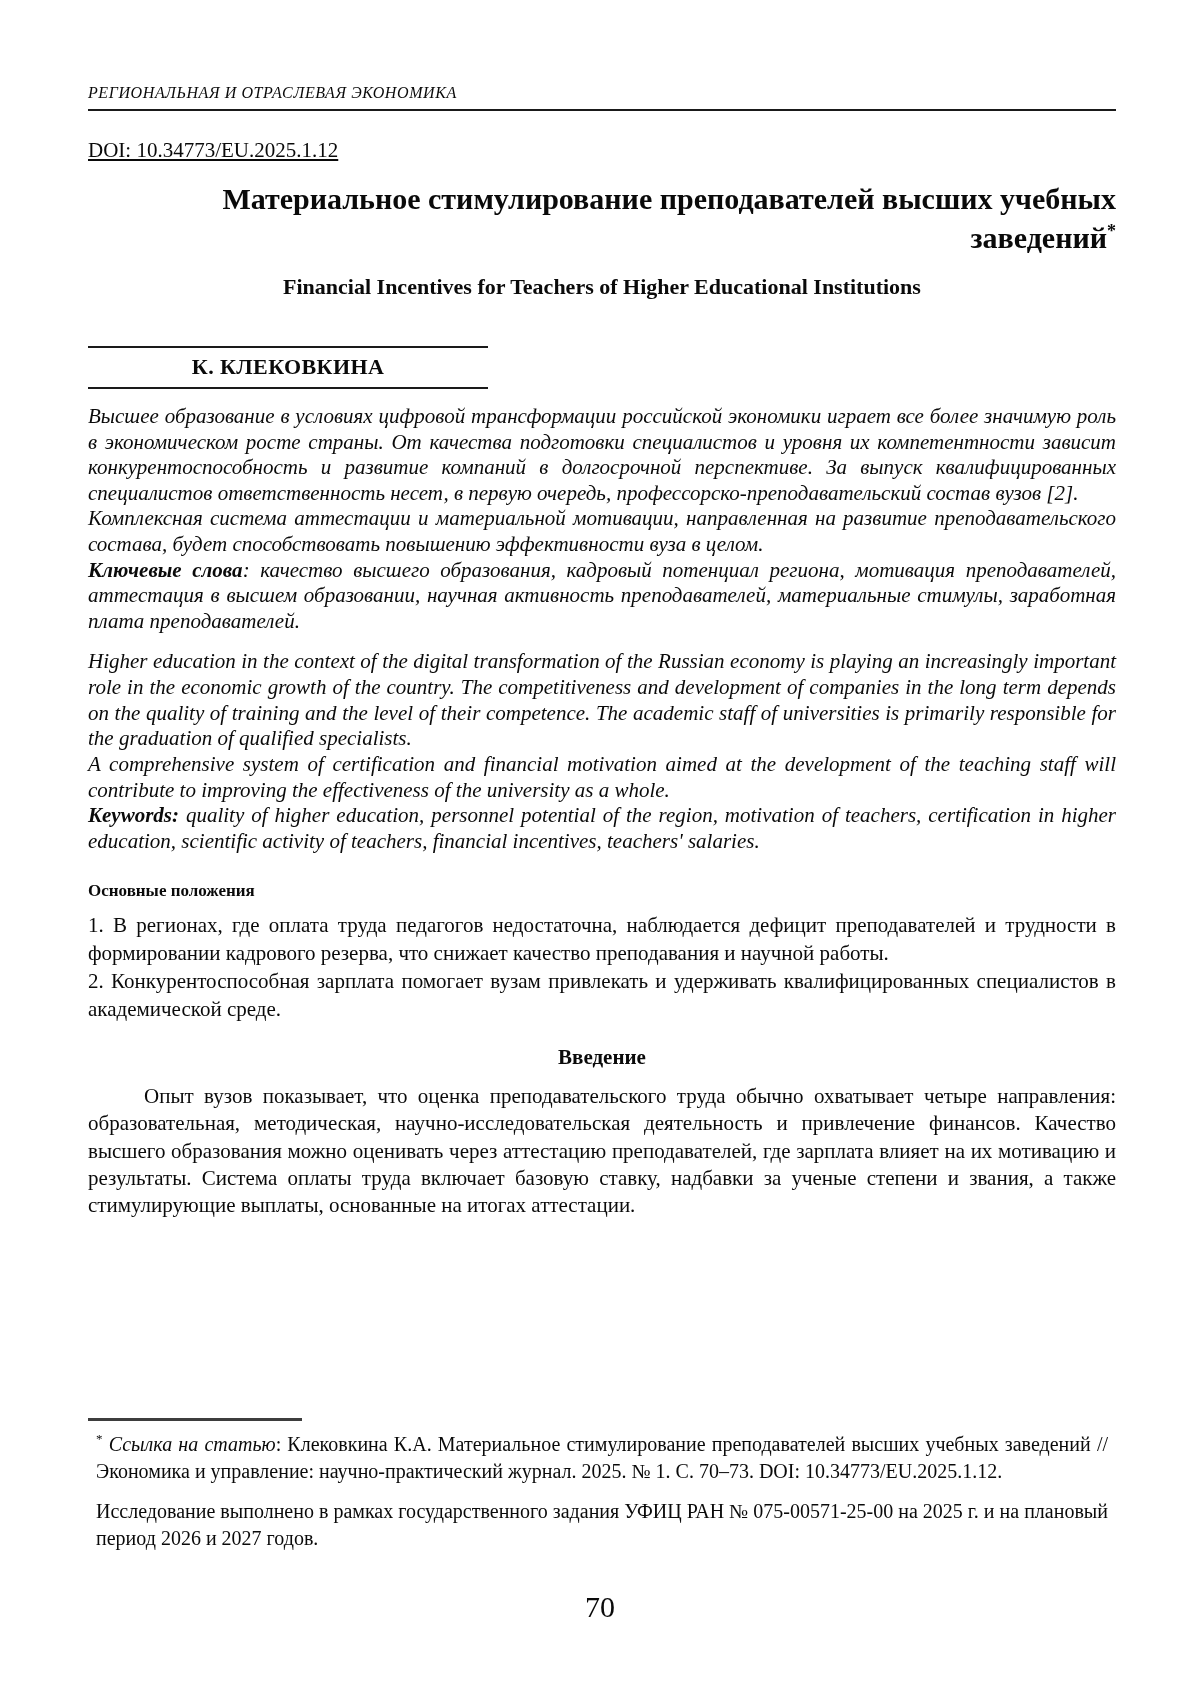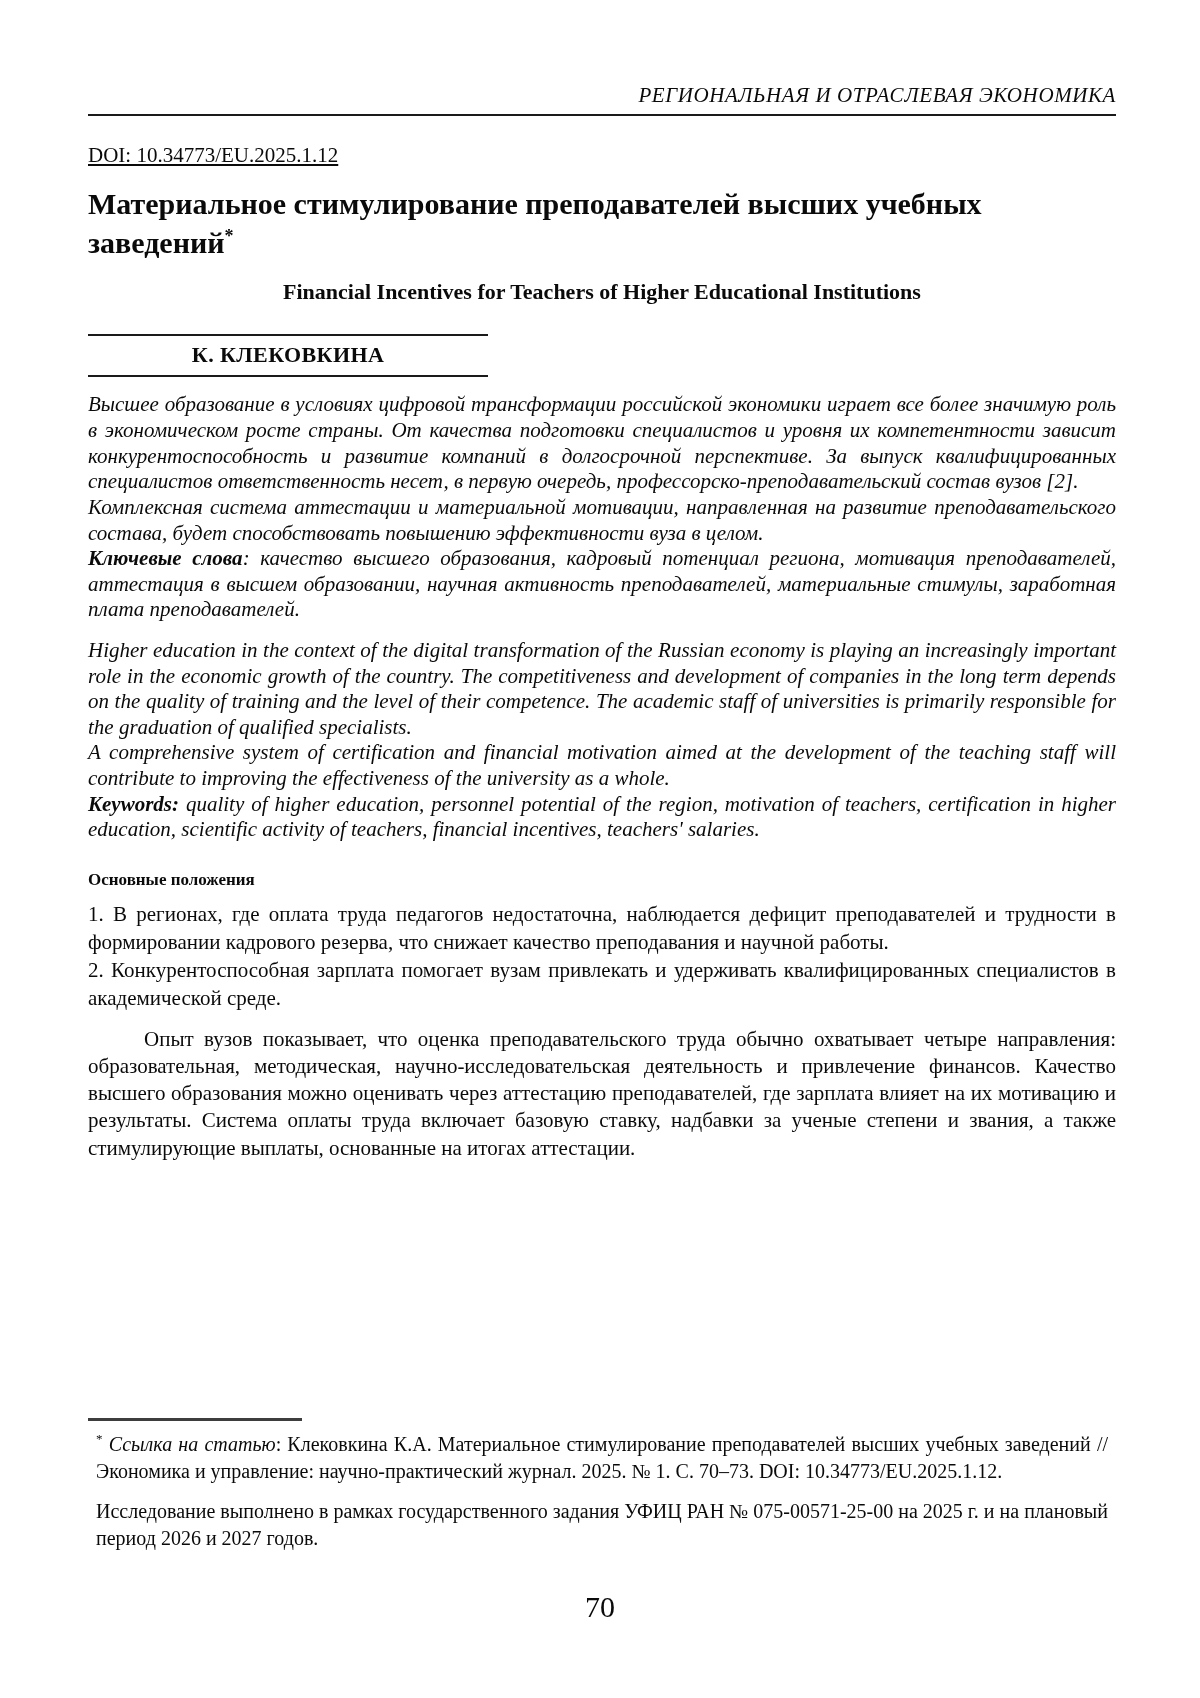--- a/index.html
+++ b/index.html
@@ -7,53 +7,53 @@
     position:relative;
     width:1200px;height:1698px;
     background:#ffffff;
     color:#0a0a0a;
     font-family:"Liberation Serif","DejaVu Serif",serif;
     box-sizing:border-box;
     padding:84px 84px 0 88px;
     overflow:hidden;
   }
   .running-head{
-    text-align:right;
+    text-align:left;
     font-style:italic;
-    font-size:21px;
+    font-size:16px;
     letter-spacing:0.6px;
     line-height:1.1;
   }
   .head-rule{
     border:none;border-top:2px solid #1a1a1a;
     margin:7px 0 0 0;
   }
   .doi-line{
     margin-top:27px;
     font-size:21px;
     text-decoration:underline;
     width:fit-content;
   }
   .title-ru{
     margin-top:16px;
-    text-align:left;
+    text-align:right;
     font-weight:bold;
     font-size:30px;
     line-height:1.3;
   }
   .title-ru sup{font-size:18px;line-height:0;}
   .title-en{
     margin-top:17px;
     text-align:center;
     font-weight:bold;
     font-size:22px;
     line-height:1.2;
   }
   .author-box{
-    margin-top:29px;
+    margin-top:46px;
     width:400px;
     border-top:2px solid #1a1a1a;
     border-bottom:2px solid #1a1a1a;
     padding:6px 0 7px 0;
     text-align:center;
     font-weight:bold;
     font-size:22px;
     letter-spacing:0.4px;
   }
   .affiliation{
@@ -151,20 +151,21 @@
     <p><span class="kw-label">Keywords:</span><span> quality of higher education, personnel potential of the region, motivation of teachers, certification in higher education, scientific activity of teachers, financial incentives, teachers' salaries.</span></p>
   </div>
 
   <div class="highlights-heading">Основные положения</div>
 
   <div class="highlights">
     <p>1. В регионах, где оплата труда педагогов недостаточна, наблюдается дефицит преподавателей и трудности в формировании кадрового резерва, что снижает качество преподавания и научной работы.</p>
     <p>2. Конкурентоспособная зарплата помогает вузам привлекать и удерживать квалифицированных специалистов в академической среде.</p>
   </div>
 
+  <div class="intro-heading">Введение</div>
 
   <p class="intro-par">Опыт вузов показывает, что оценка преподавательского труда обычно охватывает четыре направления: образовательная, методическая, научно-исследовательская деятельность и привлечение финансов. Качество высшего образования можно оценивать через аттестацию преподавателей, где зарплата влияет на их мотивацию и результаты. Система оплаты труда включает базовую ставку, надбавки за ученые степени и звания, а также стимулирующие выплаты, основанные на итогах аттестации.</p>
 
   <div class="footnote-block">
     <hr class="footnote-rule">
     <p><sup>*</sup> <i>Ссылка на статью</i><span>: Клековкина К.А. Материальное стимулирование преподавателей высших учебных заведений // Экономика и управление: научно-практический журнал. 2025. № 1. С. 70–73. DOI: 10.34773/EU.2025.1.12.</span></p>
     <p class="fn2">Исследование выполнено в рамках государственного задания УФИЦ РАН № 075-00571-25-00 на 2025 г. и на плановый период 2026 и 2027 годов.</p>
   </div>
 
   <div class="page-number">70</div>

